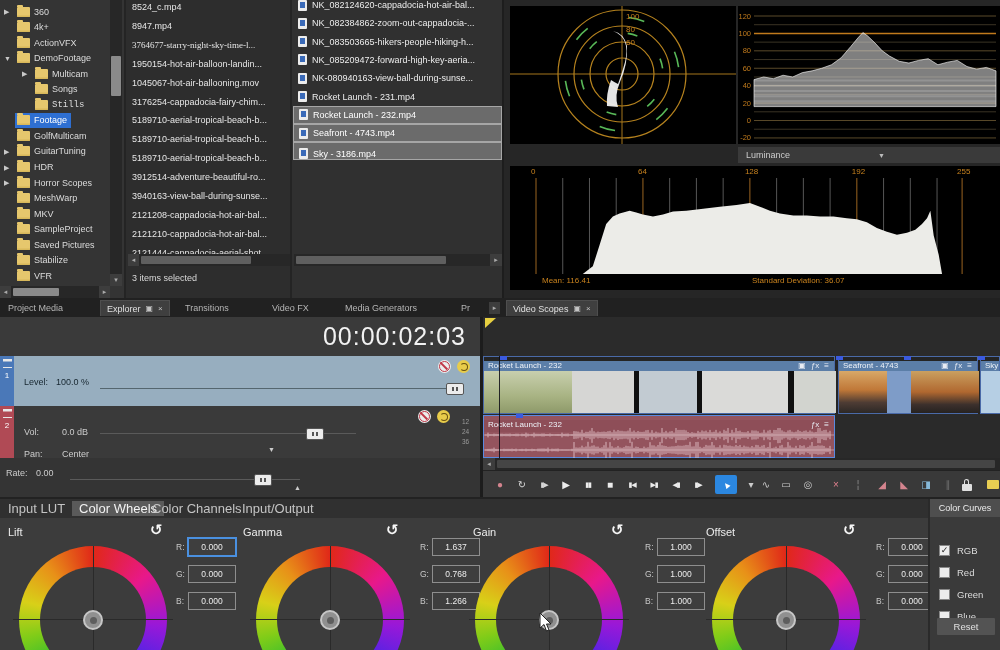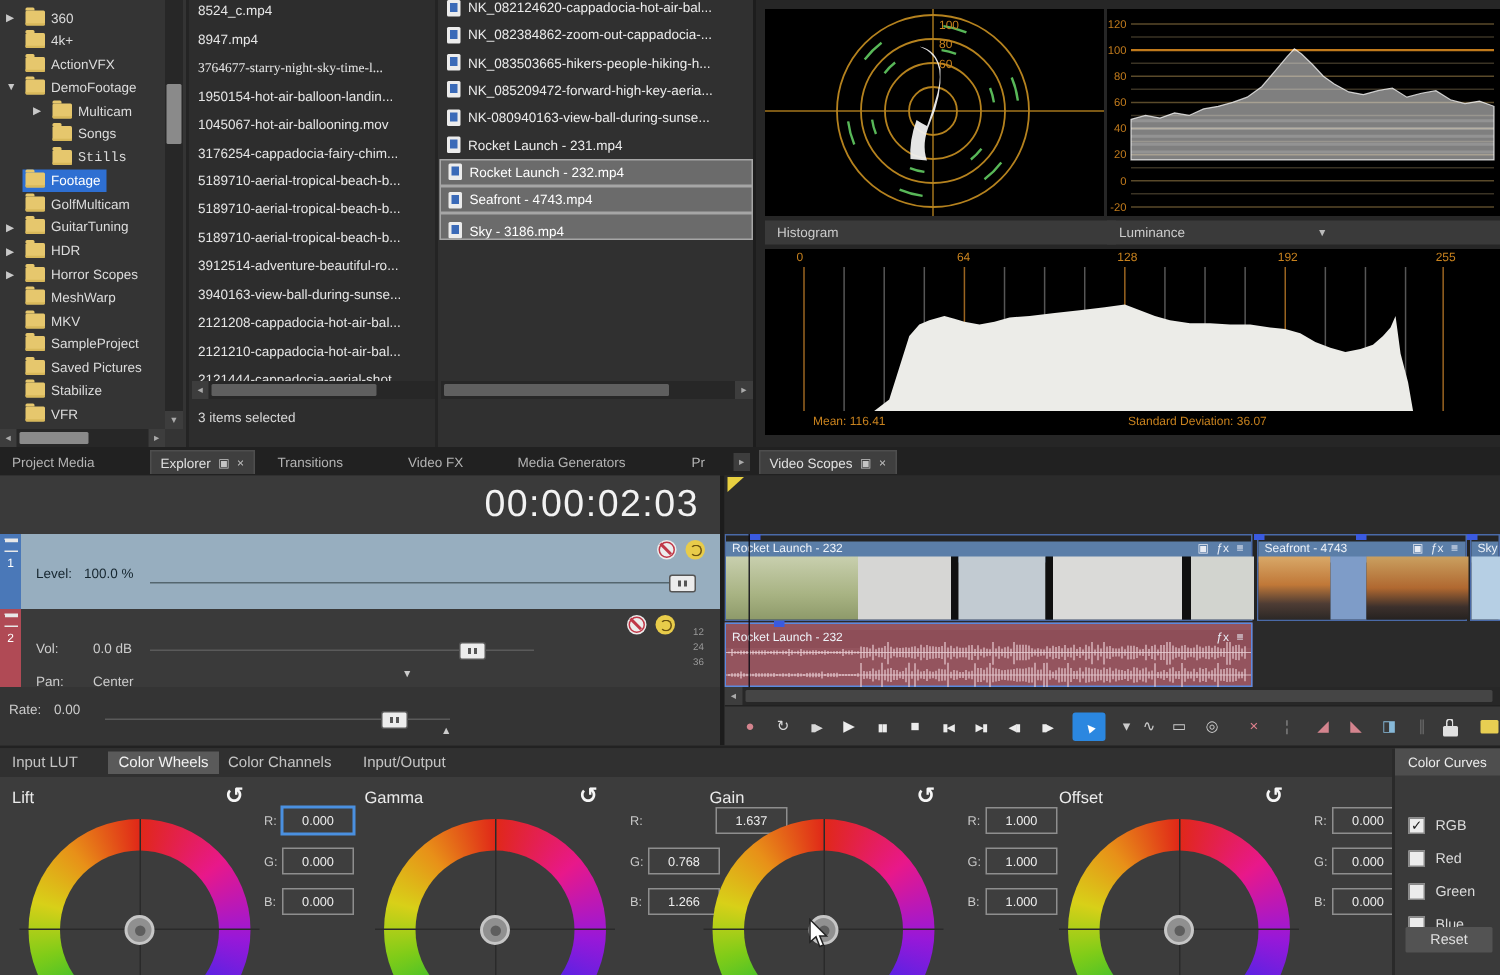--- a/index.html
+++ b/index.html
@@ -81,21 +81,21 @@
   .ticon{position:absolute;top:4px;width:20px;height:19px;display:flex;align-items:center;justify-content:center;font-size:10px}
   .ticon.small{font-size:7px;letter-spacing:-1px}
   .ticon.rot span{display:inline-block;transform:rotate(-40deg);font-size:9px}
   .ticon.tactive{background:#2b87e0;border-radius:2px;width:22px}
   .lock-ic{width:10px;height:7px;background:#e0e0e0;border-radius:1px;position:relative;margin-top:5px}
   .lock-ic:before{content:"";position:absolute;left:1.5px;top:-5px;width:5px;height:5px;border:1.5px solid #e0e0e0;border-bottom:none;border-radius:3px 3px 0 0;box-sizing:border-box}
   .note-ic{width:12px;height:9px;background:#e8ce52;border-radius:1px}
   
   #bottom{left:0;top:497px;width:1000px;height:153px;background:#3c3c3c;position:absolute;border-top:2px solid #222}
   #cg-tabs{position:absolute;left:0;top:0;width:928px;height:19px;background:#303030}
-  .cgtab{position:absolute;top:2px;font-size:10px;color:#c4c4c4;height:15px;line-height:15px;white-space:nowrap}
+  .cgtab{position:absolute;top:2px;font-size:13px;color:#c4c4c4;height:15px;line-height:15px;white-space:nowrap}
   .cgtab.active{background:#5a5a5a;color:#f2f2f2;padding:0 7px}
   #wheels{position:absolute;left:0;top:0;width:928px;height:153px;overflow:hidden}
   .wlabel{position:absolute;top:27px;font-size:11px;color:#ececec}
   .wreset{position:absolute;top:22px;font-size:15px;color:#f6f6f6;font-weight:bold}
   .ring{position:absolute;width:148px;height:148px;border-radius:50%;
         background:conic-gradient(from 0deg,#e02818 0deg,#e8188a 50deg,#9818d8 95deg,#3828e8 140deg,#1860c8 170deg,#18a8a0 188deg,#18b838 215deg,#80cc18 255deg,#d8d018 285deg,#e89018 320deg,#e02818 360deg)}
   .hole{position:absolute;width:106px;height:106px;border-radius:50%;background:#3c3c3c}
   .xh{position:absolute;height:1px;background:#2a2a2a}
   .xv{position:absolute;width:1px;background:#2a2a2a}
   .puck{position:absolute;width:20px;height:20px;border-radius:50%;background:#909090;border:2px solid #c6c6c6;box-sizing:border-box;display:flex;align-items:center;justify-content:center}
@@ -392,23 +392,20 @@
         <text x="13" y="117.02" text-anchor="end" font-size="7.5" fill="#c07a1c" font-family="Liberation Sans, DejaVu Sans, sans-serif">0</text>
         <text x="13" y="134.44" text-anchor="end" font-size="7.5" fill="#c07a1c" font-family="Liberation Sans, DejaVu Sans, sans-serif">-20</text>
         <polygon points="16,73.583 25.68,70.97 35.36,72.712 45.04,69.22800000000001 54.72,70.97 64.4,66.61500000000001 74.08,64.87299999999999 83.75999999999999,62.26 93.44,58.775999999999996 103.12,51.808 112.8,40.485 120.06,31.775 124.89999999999999,26.549 129.74,30.033 137,37.001000000000005 144.26,44.84 151.51999999999998,50.066 161.2,55.292 170.88,57.034 180.56,54.421 190.24,52.679 199.92,58.775999999999996 209.6,56.163 219.28,54.421 228.95999999999998,60.518 238.64,63.131 248.32,61.389 258,64.87299999999999 258,100.584 16,100.584" fill="rgba(232,232,232,0.55)" stroke="rgba(255,255,255,0.75)" stroke-width="0.8"></polygon>
         <line x1="16" y1="95.358" x2="258" y2="95.358" stroke="rgba(255,255,255,0.16)" stroke-width="2"></line>
         <line x1="16" y1="90.132" x2="258" y2="90.132" stroke="rgba(255,255,255,0.16)" stroke-width="2"></line>
         <line x1="16" y1="84.906" x2="258" y2="84.906" stroke="rgba(255,255,255,0.16)" stroke-width="2"></line>
         <line x1="16" y1="79.68" x2="258" y2="79.68" stroke="rgba(255,255,255,0.16)" stroke-width="2"></line>
         <line x1="16" y1="74.454" x2="258" y2="74.454" stroke="rgba(255,255,255,0.16)" stroke-width="2"></line>
       </svg>
   </div>
-  <div class="mode-cell" style="left:6px;top:147px;width:226px">
-    <span>Histogram</span>
-  </div>
   <div class="mode-cell" style="left:234px;top:147px;width:262px">
     <span>Luminance</span>
     <span style="margin-left:88px;font-size:7px;color:#bbb">▼</span>
   </div>
   <div class="scope-box" style="left:6px;top:166px;width:490px;height:124px">
     <svg id="hist-svg" width="490" height="124">
         <line x1="26" y1="12" x2="26" y2="108" stroke="#9a6420" stroke-width="1"></line>
         <line x1="52.736000000000004" y1="12" x2="52.736000000000004" y2="108" stroke="#565656" stroke-width="1"></line>
         <line x1="79.47200000000001" y1="12" x2="79.47200000000001" y2="108" stroke="#565656" stroke-width="1"></line>
         <line x1="106.208" y1="12" x2="106.208" y2="108" stroke="#565656" stroke-width="1"></line>
@@ -684,21 +681,21 @@
       <div class="wlabel" style="left: 243px;">Gamma</div>
       <div class="wreset" style="left: 386px;">↺</div>
       <div class="ring" style="left: 256px; top: 47px;"></div>
       <div class="hole" style="left: 277px; top: 68px;"></div>
       <div class="xh" style="left: 250px; top: 120px; width: 160px;"></div>
       <div class="xv" style="left: 330px; top: 47px; height: 106px;"></div>
       <div class="puck" style="left: 320px; top: 111px;">
         <i></i>
       </div>
       <div class="vlabel" style="left: 420px; top: 43px;">R:</div>
-      <div class="vbox" style="left: 432px; top: 39px; margin-left: 45px;">1.637</div>
+      <div class="vbox" style="left: 432px; top: 39px;">1.637</div>
       <div class="vlabel" style="left: 420px; top: 70px;">G:</div>
       <div class="vbox" style="left: 432px; top: 66px;">0.768</div>
       <div class="vlabel" style="left: 420px; top: 97px;">B:</div>
       <div class="vbox" style="left: 432px; top: 93px;">1.266</div>
       <div class="wlabel" style="left: 473px;">Gain</div>
       <div class="wreset" style="left: 611px;">↺</div>
       <div class="ring" style="left: 475px; top: 47px;"></div>
       <div class="hole" style="left: 496px; top: 68px;"></div>
       <div class="xh" style="left: 469px; top: 120px; width: 160px;"></div>
       <div class="xv" style="left: 549px; top: 47px; height: 106px;"></div>

